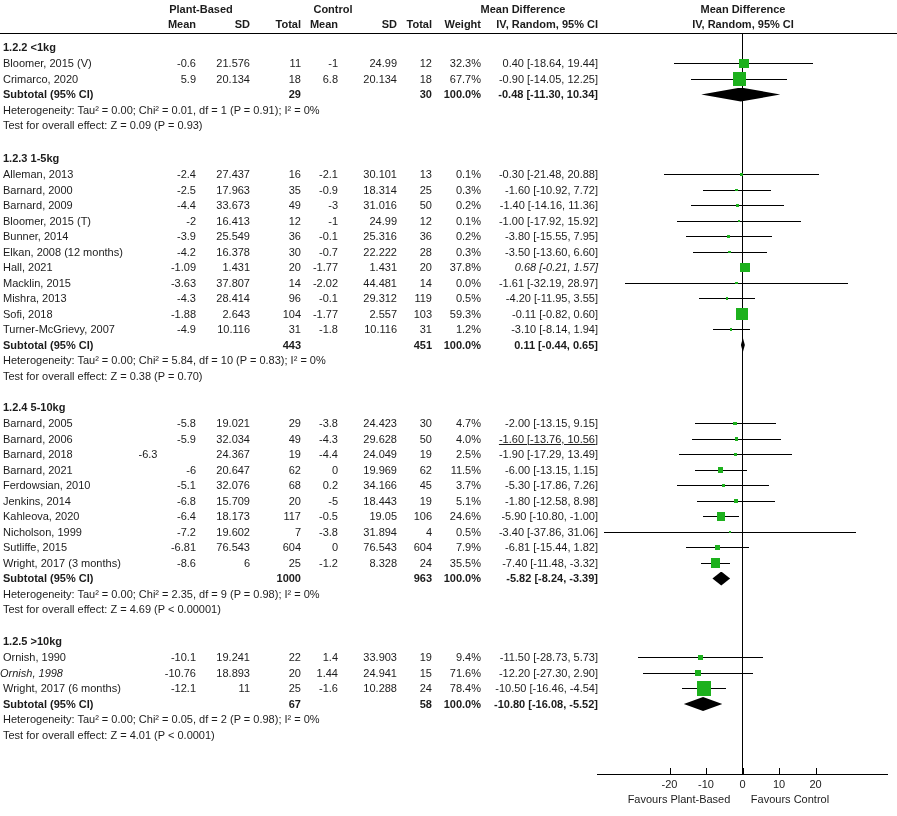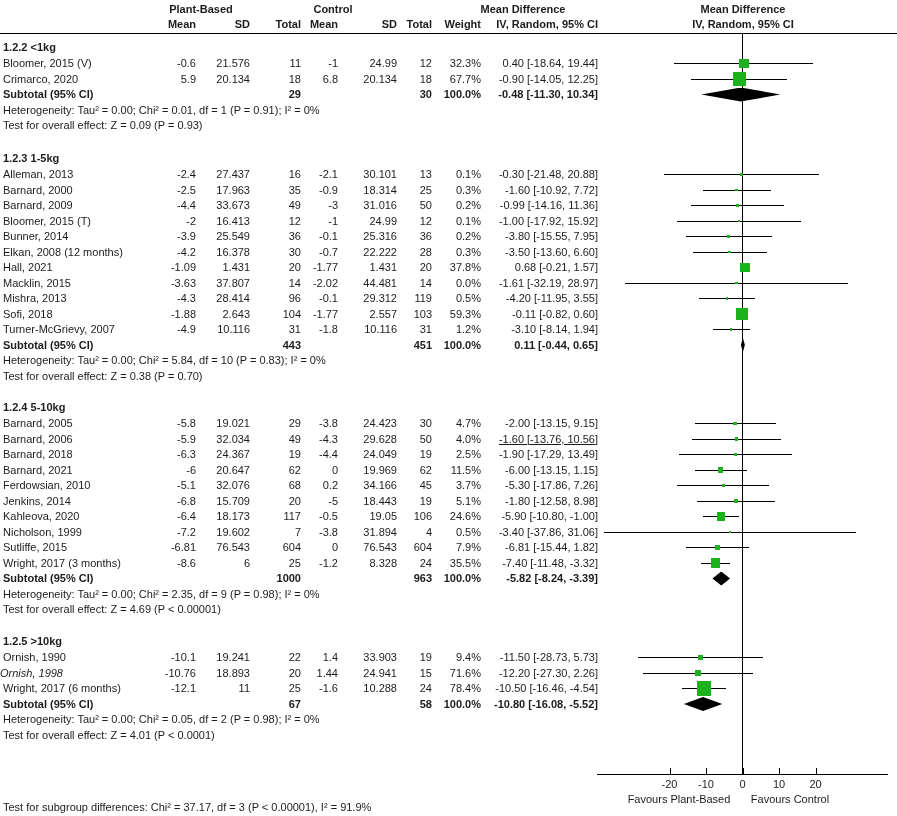--- a/index.html
+++ b/index.html
@@ -39,21 +39,20 @@
   <div class="cell b r" style="left:468px;top:17px;width:130px;">IV, Random, 95% CI</div>
   <div class="cell b c" style="left:663px;top:17px;width:160px;">IV, Random, 95% CI</div>
 
   <div class="hline" style="left:0;top:33px;width:897px;"></div>
   <div class="vline" style="left:742px;top:34px;height:740px;"></div>
   <div class="hline" style="left:597px;top:774px;width:291px;"></div>
 
   <div class="cell c" style="left:599px;top:792px;width:160px;">Favours Plant-Based</div>
   <div class="cell c" style="left:710px;top:792px;width:160px;">Favours Control</div>
 
-  <div class="cell l" style="left:3px;top:800px;width:520px;">Test for subgroup differences: Chi² = 37.17, df = 3 (P &lt; 0.00001), I² = 91.9%</div>
 
   <div id="rows">
       <div class="cell l b" style="left: 3px; top: 40px; width: 300px;">1.2.2 &lt;1kg</div>
       <div class="cell l" style="left: 3px; top: 56px; width: 220px;">Bloomer, 2015 (V)</div>
       <div class="cell r" style="left: 100px; top: 56px; width: 96px;">-0.6</div>
       <div class="cell r" style="left: 154px; top: 56px; width: 96px;">21.576</div>
       <div class="cell r" style="left: 205px; top: 56px; width: 96px;">11</div>
       <div class="cell r" style="left: 242px; top: 56px; width: 96px;">-1</div>
       <div class="cell r" style="left: 301px; top: 56px; width: 96px;">24.99</div>
       <div class="cell r" style="left: 336px; top: 56px; width: 96px;">12</div>
@@ -104,21 +103,21 @@
       <div class="ciline" style="left: 702.642px; top: 189.5px; width: 68.036px;"></div>
       <div class="sq" style="left: 735.41px; top: 188.75px; width: 2.5px; height: 2.5px; background: rgb(29, 177, 29);"></div>
       <div class="cell l" style="left: 3px; top: 198px; width: 220px;">Barnard, 2009</div>
       <div class="cell r" style="left: 100px; top: 198px; width: 96px;">-4.4</div>
       <div class="cell r" style="left: 154px; top: 198px; width: 96px;">33.673</div>
       <div class="cell r" style="left: 205px; top: 198px; width: 96px;">49</div>
       <div class="cell r" style="left: 242px; top: 198px; width: 96px;">-3</div>
       <div class="cell r" style="left: 301px; top: 198px; width: 96px;">31.016</div>
       <div class="cell r" style="left: 336px; top: 198px; width: 96px;">50</div>
       <div class="cell r" style="left: 385px; top: 198px; width: 96px;">0.2%</div>
-      <div class="cell r" style="left: 463px; top: 198px; width: 135px;">-0.99 [-14.16, 11.36]</div>
+      <div class="cell r" style="left: 463px; top: 198px; width: 135px;">-1.40 [-14.16, 11.36]</div>
       <div class="ciline" style="left: 690.816px; top: 205px; width: 93.148px;"></div>
       <div class="sq" style="left: 736.14px; top: 204.25px; width: 2.5px; height: 2.5px; background: rgb(29, 177, 29);"></div>
       <div class="cell l" style="left: 3px; top: 213.5px; width: 220px;">Bloomer, 2015 (T)</div>
       <div class="cell r" style="left: 100px; top: 213.5px; width: 96px;">-2</div>
       <div class="cell r" style="left: 154px; top: 213.5px; width: 96px;">16.413</div>
       <div class="cell r" style="left: 205px; top: 213.5px; width: 96px;">12</div>
       <div class="cell r" style="left: 242px; top: 213.5px; width: 96px;">-1</div>
       <div class="cell r" style="left: 301px; top: 213.5px; width: 96px;">24.99</div>
       <div class="cell r" style="left: 336px; top: 213.5px; width: 96px;">12</div>
       <div class="cell r" style="left: 385px; top: 213.5px; width: 96px;">0.1%</div>
@@ -148,21 +147,21 @@
       <div class="ciline" style="left: 692.86px; top: 251.5px; width: 73.73px;"></div>
       <div class="sq" style="left: 728.475px; top: 250.75px; width: 2.5px; height: 2.5px; background: rgb(29, 177, 29);"></div>
       <div class="cell l" style="left: 3px; top: 260px; width: 220px;">Hall, 2021</div>
       <div class="cell r" style="left: 100px; top: 260px; width: 96px;">-1.09</div>
       <div class="cell r" style="left: 154px; top: 260px; width: 96px;">1.431</div>
       <div class="cell r" style="left: 205px; top: 260px; width: 96px;">20</div>
       <div class="cell r" style="left: 242px; top: 260px; width: 96px;">-1.77</div>
       <div class="cell r" style="left: 301px; top: 260px; width: 96px;">1.431</div>
       <div class="cell r" style="left: 336px; top: 260px; width: 96px;">20</div>
       <div class="cell r" style="left: 385px; top: 260px; width: 96px;">37.8%</div>
-      <div class="cell r" style="left: 463px; top: 260px; width: 135px;">0.68 [-0.21, 1.57]</div>
+      <div class="cell r" style="left: 463px; top: 260px; width: 135px; font-style: italic;">0.68 [-0.21, 1.57]</div>
       <div class="ciline" style="left: 741.734px; top: 267px; width: 6.497px;"></div>
       <div class="sq" style="left: 740.002px; top: 262.52px; width: 9.96004px; height: 9.96004px; background: rgb(29, 177, 29);"></div>
       <div class="cell l" style="left: 3px; top: 275.5px; width: 220px;">Macklin, 2015</div>
       <div class="cell r" style="left: 100px; top: 275.5px; width: 96px;">-3.63</div>
       <div class="cell r" style="left: 154px; top: 275.5px; width: 96px;">37.807</div>
       <div class="cell r" style="left: 205px; top: 275.5px; width: 96px;">14</div>
       <div class="cell r" style="left: 242px; top: 275.5px; width: 96px;">-2.02</div>
       <div class="cell r" style="left: 301px; top: 275.5px; width: 96px;">44.481</div>
       <div class="cell r" style="left: 336px; top: 275.5px; width: 96px;">14</div>
       <div class="cell r" style="left: 385px; top: 275.5px; width: 96px;">0.0%</div>
@@ -227,21 +226,21 @@
       <div class="cell r" style="left: 154px; top: 431.5px; width: 96px;">32.034</div>
       <div class="cell r" style="left: 205px; top: 431.5px; width: 96px;">49</div>
       <div class="cell r" style="left: 242px; top: 431.5px; width: 96px;">-4.3</div>
       <div class="cell r" style="left: 301px; top: 431.5px; width: 96px;">29.628</div>
       <div class="cell r" style="left: 336px; top: 431.5px; width: 96px;">50</div>
       <div class="cell r" style="left: 385px; top: 431.5px; width: 96px;">4.0%</div>
       <div class="cell r" style="left: 463px; top: 431.5px; width: 135px; text-decoration: underline;">-1.60 [-13.76, 10.56]</div>
       <div class="ciline" style="left: 692.276px; top: 438.5px; width: 88.768px;"></div>
       <div class="sq" style="left: 735.04px; top: 437.38px; width: 3.24px; height: 3.24px; background: rgb(29, 177, 29);"></div>
       <div class="cell l" style="left: 3px; top: 447px; width: 220px;">Barnard, 2018</div>
-      <div class="cell r" style="left: 100px; top: 447px; width: 96px;">-6.3</div>
+      <div class="cell r" style="left: 100px; top: 447px; width: 96px; text-align: center;">-6.3</div>
       <div class="cell r" style="left: 154px; top: 447px; width: 96px;">24.367</div>
       <div class="cell r" style="left: 205px; top: 447px; width: 96px;">19</div>
       <div class="cell r" style="left: 242px; top: 447px; width: 96px;">-4.4</div>
       <div class="cell r" style="left: 301px; top: 447px; width: 96px;">24.049</div>
       <div class="cell r" style="left: 336px; top: 447px; width: 96px;">19</div>
       <div class="cell r" style="left: 385px; top: 447px; width: 96px;">2.5%</div>
       <div class="cell r" style="left: 463px; top: 447px; width: 135px;">-1.90 [-17.29, 13.49]</div>
       <div class="ciline" style="left: 679.391px; top: 454px; width: 112.347px;"></div>
       <div class="sq" style="left: 734.284px; top: 453.219px; width: 2.56144px; height: 2.56144px; background: rgb(29, 177, 29);"></div>
       <div class="cell l" style="left: 3px; top: 462.5px; width: 220px;">Barnard, 2021</div>
@@ -342,21 +341,21 @@
       <div class="ciline" style="left: 637.635px; top: 657px; width: 125.779px;"></div>
       <div class="sq" style="left: 698.042px; top: 655.017px; width: 4.96683px; height: 4.96683px; background: rgb(29, 177, 29);"></div>
       <div class="cell l" style="left: 0; top: 665.5px; width: 220px; font-style: italic;">Ornish, 1998</div>
       <div class="cell r" style="left: 100px; top: 665.5px; width: 96px;">-10.76</div>
       <div class="cell r" style="left: 154px; top: 665.5px; width: 96px;">18.893</div>
       <div class="cell r" style="left: 205px; top: 665.5px; width: 96px;">20</div>
       <div class="cell r" style="left: 242px; top: 665.5px; width: 96px;">1.44</div>
       <div class="cell r" style="left: 301px; top: 665.5px; width: 96px;">24.941</div>
       <div class="cell r" style="left: 336px; top: 665.5px; width: 96px;">15</div>
       <div class="cell r" style="left: 385px; top: 665.5px; width: 96px;">71.6%</div>
-      <div class="cell r" style="left: 463px; top: 665.5px; width: 135px;">-12.20 [-27.30, 2.26]</div>
+      <div class="cell r" style="left: 463px; top: 665.5px; width: 135px;">-12.20 [-27.30, 2.90]</div>
       <div class="ciline" style="left: 642.855px; top: 672.5px; width: 110.23px;"></div>
       <div class="sq" style="left: 695.141px; top: 670.171px; width: 5.65842px; height: 5.65842px; background: rgb(29, 177, 29);"></div>
       <div class="cell l" style="left: 3px; top: 681px; width: 220px;">Wright, 2017 (6 months)</div>
       <div class="cell r" style="left: 100px; top: 681px; width: 96px;">-12.1</div>
       <div class="cell r" style="left: 154px; top: 681px; width: 96px;">11</div>
       <div class="cell r" style="left: 205px; top: 681px; width: 96px;">25</div>
       <div class="cell r" style="left: 242px; top: 681px; width: 96px;">-1.6</div>
       <div class="cell r" style="left: 301px; top: 681px; width: 96px;">10.288</div>
       <div class="cell r" style="left: 336px; top: 681px; width: 96px;">24</div>
       <div class="cell r" style="left: 385px; top: 681px; width: 96px;">78.4%</div>

